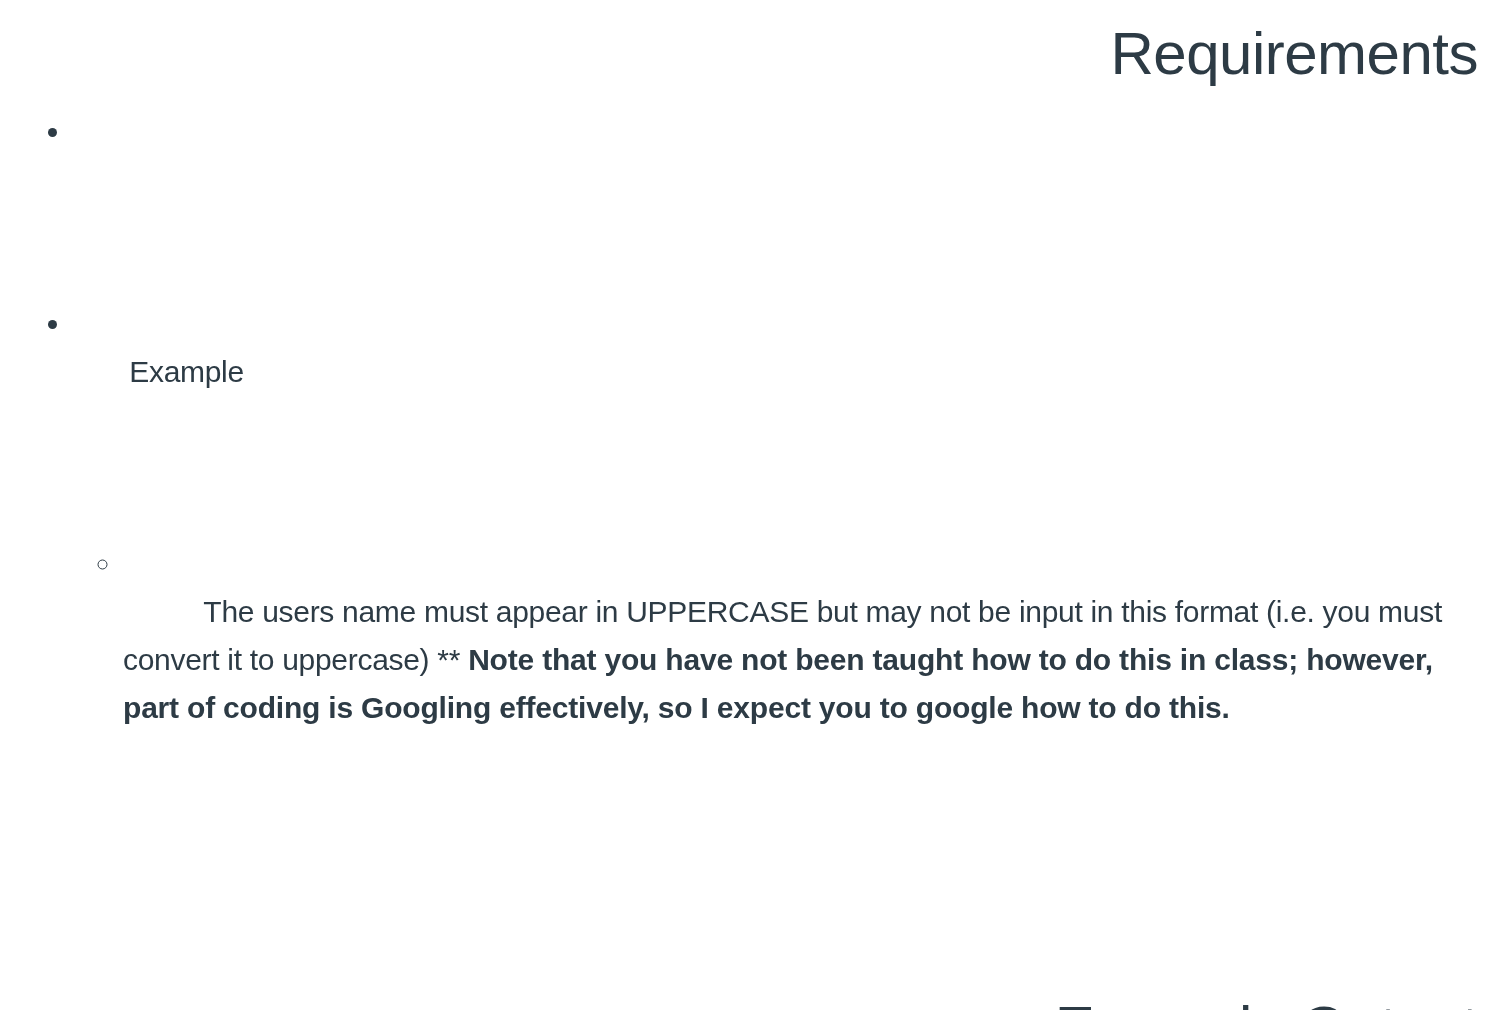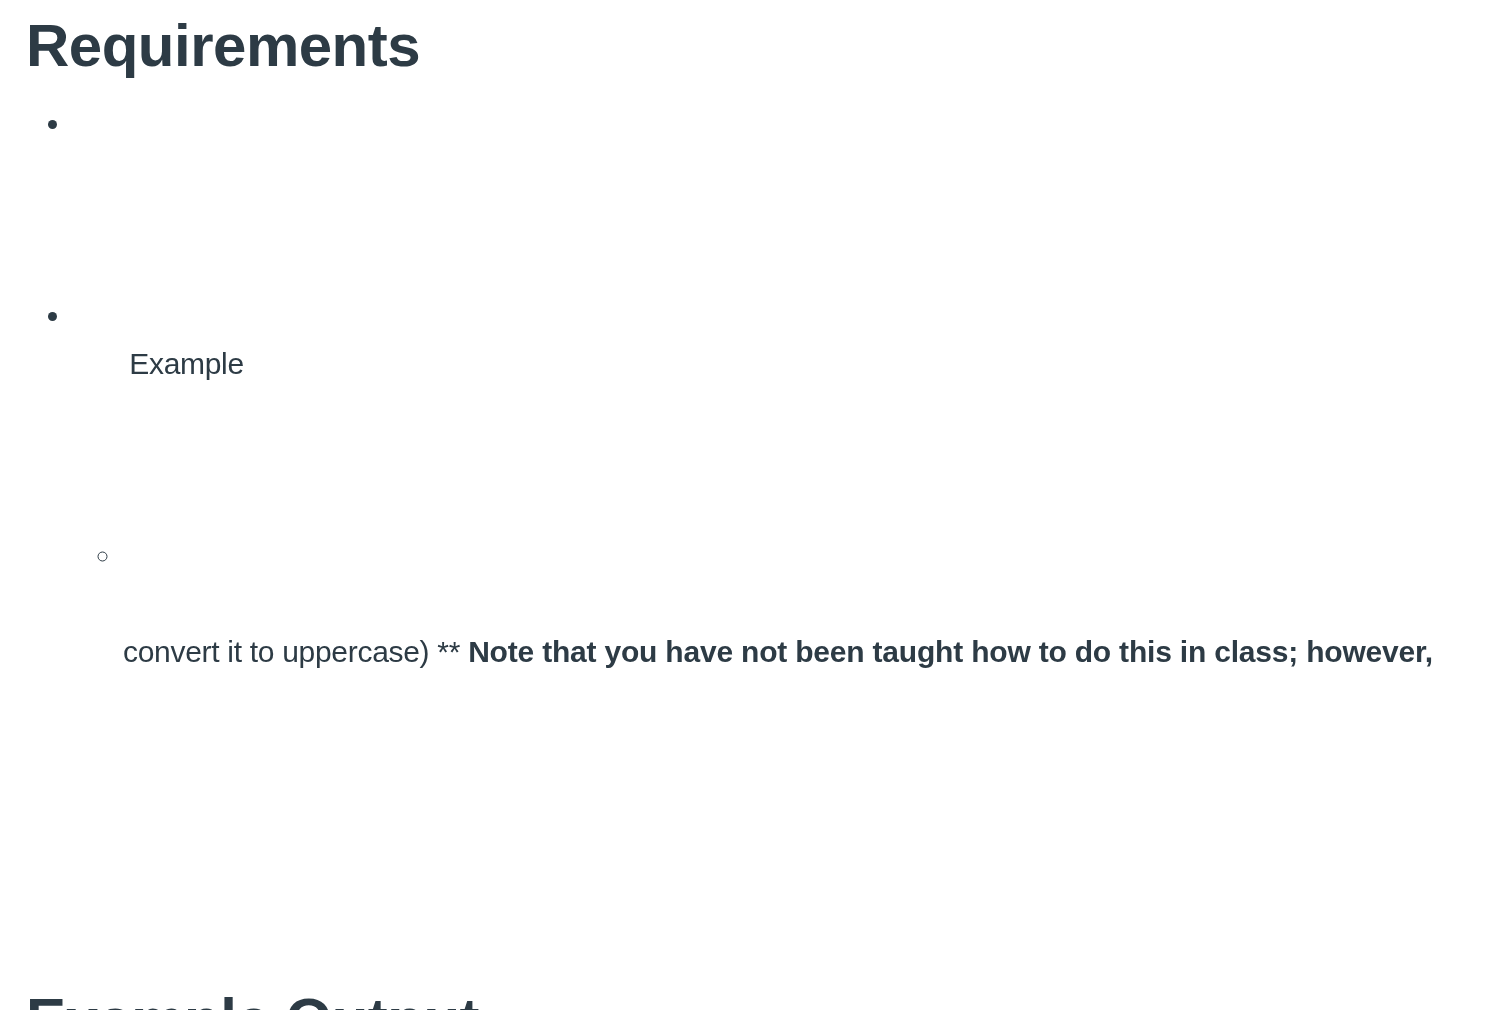--- a/index.html
+++ b/index.html
@@ -9,25 +9,26 @@
     height: 1010px;
     overflow: hidden;
     background: #ffffff;
     color: #2d3b45;
     font-family: "Liberation Sans", "DejaVu Sans", sans-serif;
     font-size: 30px;
     letter-spacing: -0.3px;
     padding: 13px 0 0 26px;
   }
   h2 {
-    margin: 0;
+    margin: 8px;
     font-size: 60px;
-    font-weight: 700;
+    font-weight: 400;
     line-height: 66px;
     letter-spacing: -0.5px;
+    text-align: right;
   }
   h2.example-heading { margin-top: 23px; }
   ul.req-list {
     margin: 21px 0 0 0;
     padding: 0 0 0 47px;
     list-style: disc;
     line-height: 48px;
   }
   ul.req-list ul {
     margin: 0;
@@ -46,21 +47,21 @@
   <h2>Requirements</h2>
 
   <ul class="req-list">
     <li>
       <span><br></span>
     </li>
     <li>
       <span><span> Example</span></span>
       <ul>
         <li>
-          <span><br><span>convert it to uppercase) ** </span><strong>Note that you have not been taught how to do this in class; however,</strong><br></span>
+          <span><span>The users name must appear in UPPERCASE but may not be input in this format (i.e. you must</span><br><span>convert it to uppercase) ** </span><strong>Note that you have not been taught how to do this in class; however,</strong><br><strong>part of coding is Googling effectively, so I expect you to google how to do this.</strong></span>
         </li>
       </ul>
     </li>
   </ul>
 
   <h2 class="example-heading">Example Output</h2>
 
 </main>
 
 </body></html>

